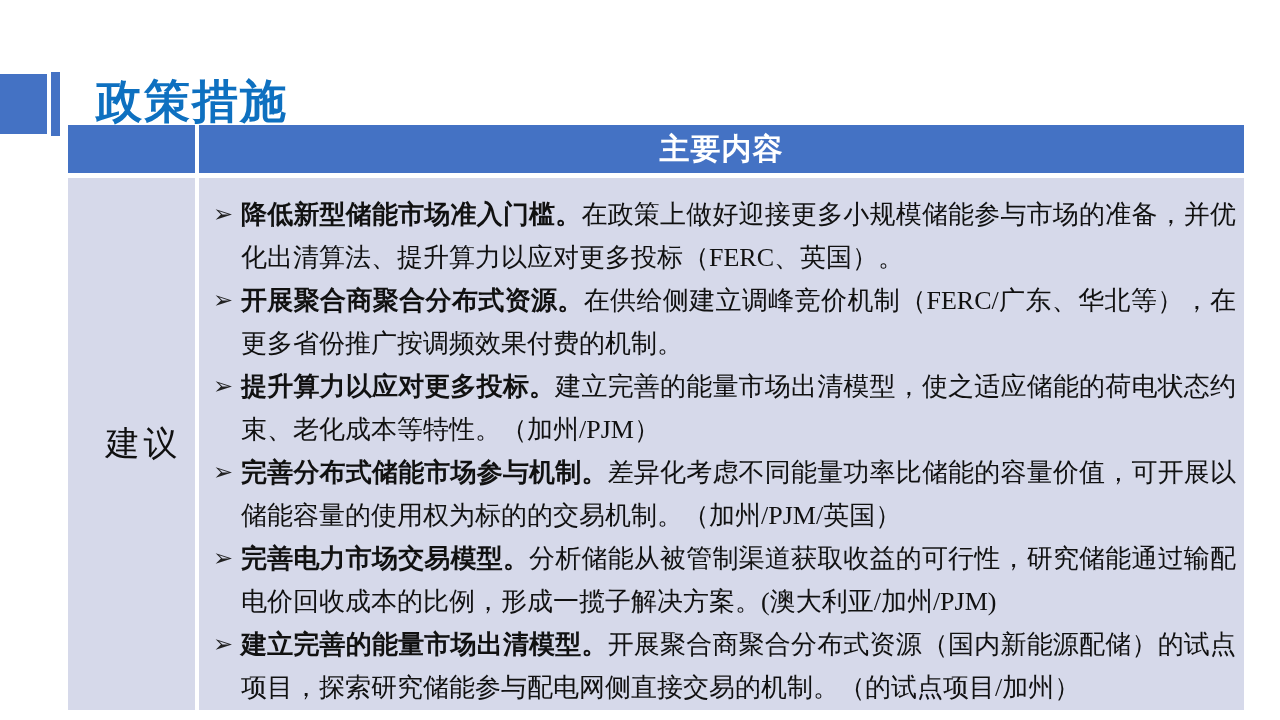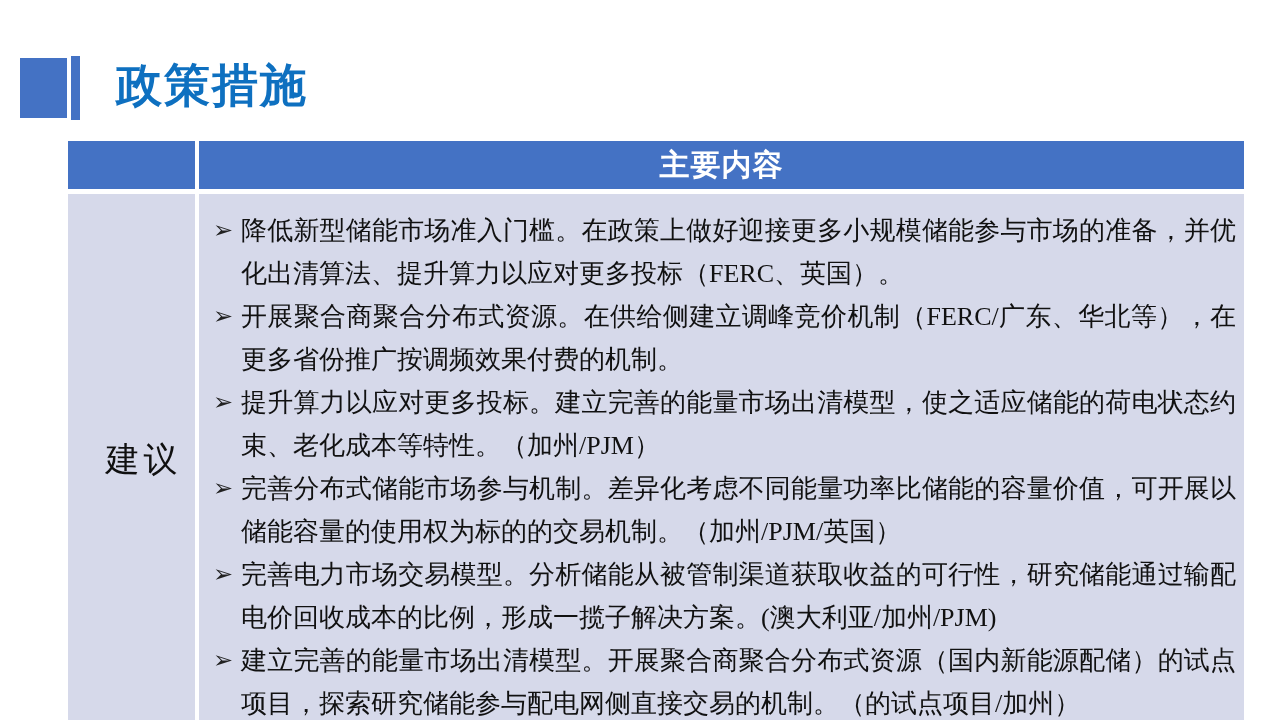--- a/index.html
+++ b/index.html
@@ -6,25 +6,24 @@
   html, body { width: 1280px; height: 720px; }
   body {
     background: #ffffff;
     font-family: "Liberation Serif", "DejaVu Serif", serif;
     overflow: hidden;
     position: relative;
   }
   
   .title-row {
     position: absolute;
-    left: 0; top: 56px;
+    left: 0; top: 72px;
     height: 66px;
     display: flex;
     align-items: stretch;
-    padding-left: 20px;
   }
   .decor-square {
     width: 47px; height: 60px;
     margin-top: 2px;
     background: var(--accent);
   }
   .decor-bar {
     width: 9px; height: 64px;
     margin-left: 4px;
     background: var(--accent);
@@ -34,21 +33,21 @@
     font-size: 46px;
     font-weight: bold;
     line-height: 60px;
     letter-spacing: 2px;
     color: var(--title-color);
     white-space: nowrap;
   }
   
   .policy-table {
     position: absolute;
-    left: 68px; top: 141px;
+    left: 68px; top: 125px;
     width: 1176px; height: 486px;
     display: grid;
     grid-template-columns: 127px 1045px;
     grid-template-rows: 48px 532px;
     column-gap: 4px;
     row-gap: 5px;
   }
   .hdr-cell {
     background: var(--header-bg);
     display: flex;
@@ -86,21 +85,21 @@
     line-height: 43px;
     color: #111111;
     text-align: justify;
   }
   .bullet-item .marker {
     position: absolute;
     left: 0; top: 0;
     font-size: 24px;
     color: #222222;
   }
-  .bullet-item .lead { font-weight: normal; }
+  .bullet-item .lead { font-weight: bold; }
 </style>
 </head>
 <body style="--accent: #4472C4; --header-bg: #4472C4; --cell-bg: #D6D9EA; --title-color: #0E70C0;">
 
 <div class="title-row">
   <div class="decor-square"></div>
   <div class="decor-bar"></div>
   <div class="slide-title">政策措施</div>
 </div>
 

